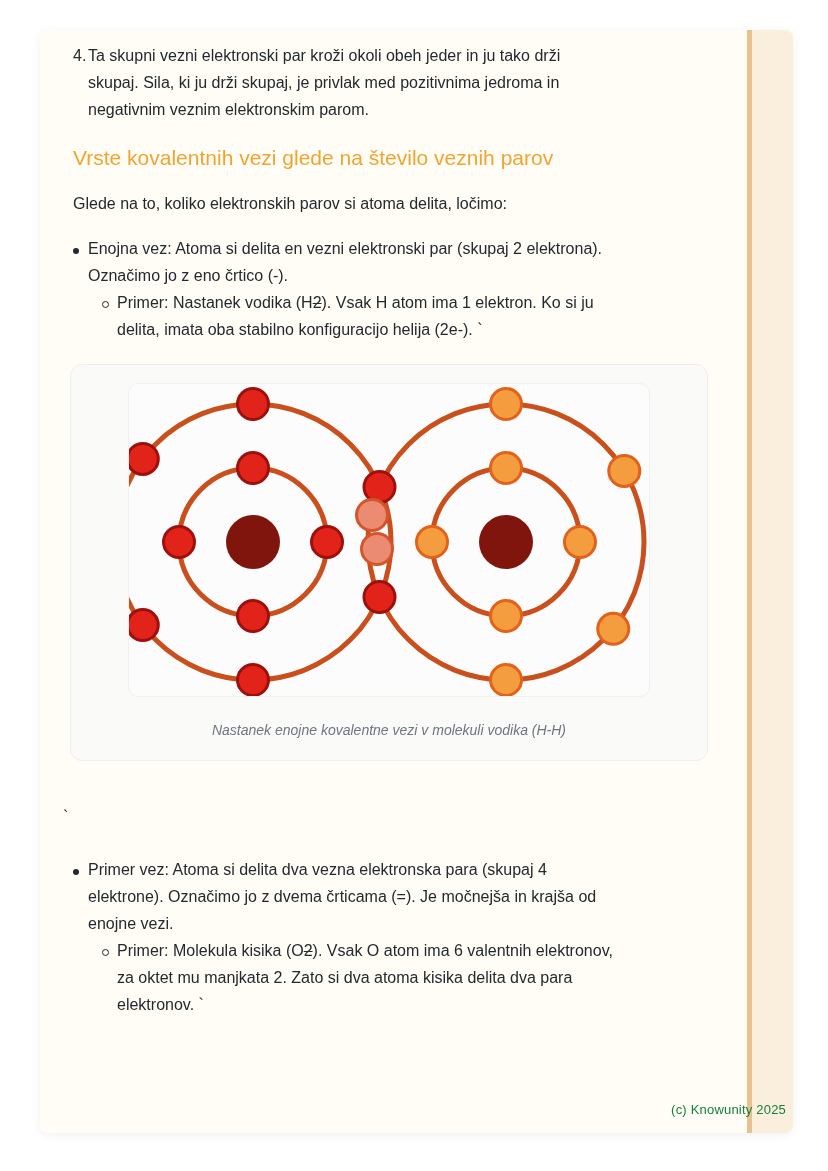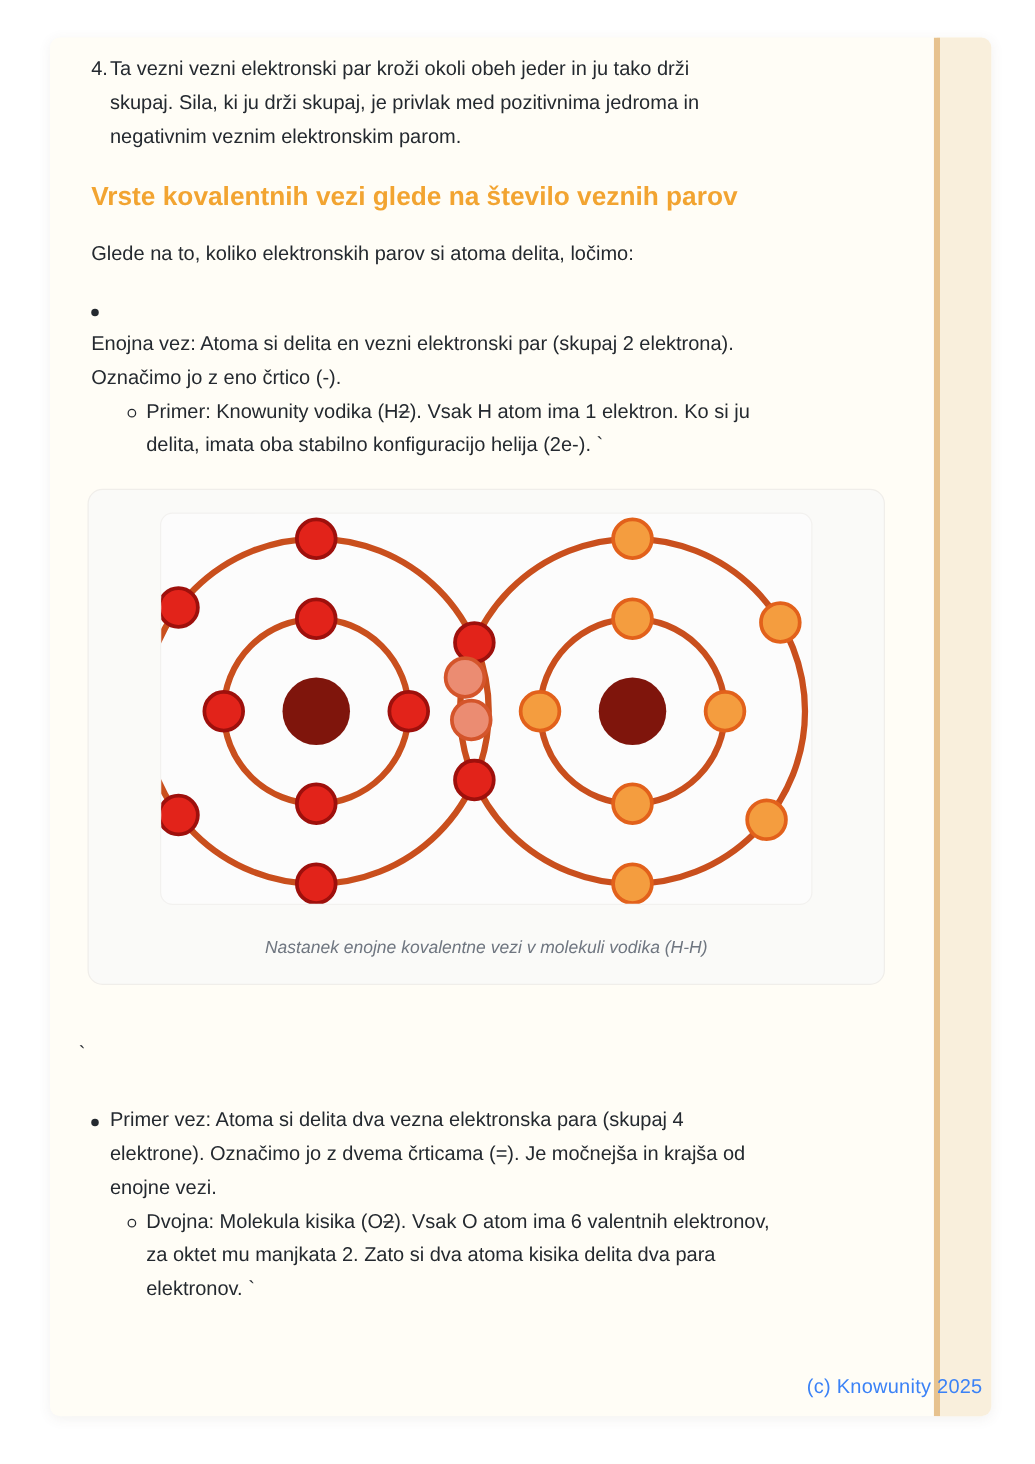--- a/index.html
+++ b/index.html
@@ -48,25 +48,25 @@
   }
   .oring {
     display: inline-block; width: 7px; height: 7px;
     border-radius: 50%; border: 1.5px solid #24292f; margin-top: 10px;
   }
   .sub { margin-left: 29px; }
 
   h2.section {
     margin: 21px 0 0 0;
     font-size: 21px; line-height: 28px;
-    font-weight: 700;
+    font-weight: 400;
     color: #f2a431;
   }
   p.intro { margin: 18px 0 18px 0; }
-  .li-single { margin-top: 16px; flex-direction: column; }
+  .li-single { margin-top: 16px; }
   .li-double { margin-top: 26px; }
 
   figure.card {
     margin: 21px 0 0 -3px;
     width: 638px;
     background: #fafaf8;
     border: 1px solid #f0eeea;
     border-radius: 12px;
     padding: 18px 0 20px 0;
   }
@@ -84,55 +84,55 @@
     font-style: italic;
     color: #6f7680;
     font-size: 14px;
     line-height: 19px;
   }
   p.stray { margin: 42px 0 0 -10px; }
 
   .footer {
     position: absolute;
     top: 1072px; right: 7px;
-    font-size: 16px;
+    font-size: 13px;
     line-height: 16px;
-    color: #3b82f6;
+    color: #15803d;
     letter-spacing: 0.2px;
     z-index: 2;
   }
 </style>
 </head>
 <body>
 
 <div class="page">
   <div class="spine"></div>
 
   <div class="content">
 
     <div class="li">
       <span class="mkcol">4.</span>
-      <div class="txt"><span>Ta vezni </span><span class="b">vezni elektronski par</span><span> kroži okoli obeh jeder in ju tako drži
+      <div class="txt"><span>Ta skupni </span><span class="b">vezni elektronski par</span><span> kroži okoli obeh jeder in ju tako drži
 skupaj. Sila, ki ju drži skupaj, je privlak med pozitivnima jedroma in
 negativnim veznim elektronskim parom.</span></div>
     </div>
 
     <h2 class="section">Vrste kovalentnih vezi glede na število veznih parov</h2>
 
     <p class="intro">Glede na to, koliko elektronskih parov si atoma delita, ločimo:</p>
 
     <div class="li li-single">
       <span class="mkcol"><span class="dot"></span></span>
       <div class="txt"><span class="b">Enojna vez:</span><span> Atoma si delita </span><span class="b">en</span><span> vezni elektronski par (skupaj 2 elektrona).
 Označimo jo z eno črtico (-).</span></div>
     </div>
 
     <div class="li sub">
       <span class="mkcol"><span class="oring"></span></span>
-      <div class="txt"><span>Primer: Knowunity vodika (H</span><span class="st">2</span><span>). Vsak H atom ima 1 elektron. Ko si ju
+      <div class="txt"><span>Primer: Nastanek vodika (H</span><span class="st">2</span><span>). Vsak H atom ima 1 elektron. Ko si ju
 delita, imata oba stabilno konfiguracijo helija (2e-). `</span></div>
     </div>
 
     <figure class="card">
       <div class="panel">
         <svg id="diagram" xmlns="http://www.w3.org/2000/svg" viewBox="0 0 520 312">
             <circle cx="124" cy="158" r="138" fill="none" stroke="#c94f1d" stroke-width="5"></circle>
             <circle cx="124" cy="158" r="74" fill="none" stroke="#c94f1d" stroke-width="5"></circle>
             <circle cx="377" cy="158" r="138" fill="none" stroke="#c94f1d" stroke-width="5"></circle>
             <circle cx="377" cy="158" r="74" fill="none" stroke="#c94f1d" stroke-width="5"></circle>
@@ -167,21 +167,21 @@
 
     <div class="li li-double">
       <span class="mkcol"><span class="dot"></span></span>
       <div class="txt"><span class="b">Primer vez:</span><span> Atoma si delita </span><span class="b">dva</span><span> vezna elektronska para (skupaj 4
 elektrone). Označimo jo z dvema črticama (=). Je močnejša in krajša od
 enojne vezi.</span></div>
     </div>
 
     <div class="li sub">
       <span class="mkcol"><span class="oring"></span></span>
-      <div class="txt"><span>Dvojna: Molekula kisika (O</span><span class="st">2</span><span>). Vsak O atom ima 6 valentnih elektronov,
+      <div class="txt"><span>Primer: Molekula kisika (O</span><span class="st">2</span><span>). Vsak O atom ima 6 valentnih elektronov,
 za oktet mu manjkata 2. Zato si dva atoma kisika delita dva para
 elektronov. `</span></div>
     </div>
 
   </div>
 
   <div class="footer">(c) Knowunity 2025</div>
 </div>
 
 </body></html>

